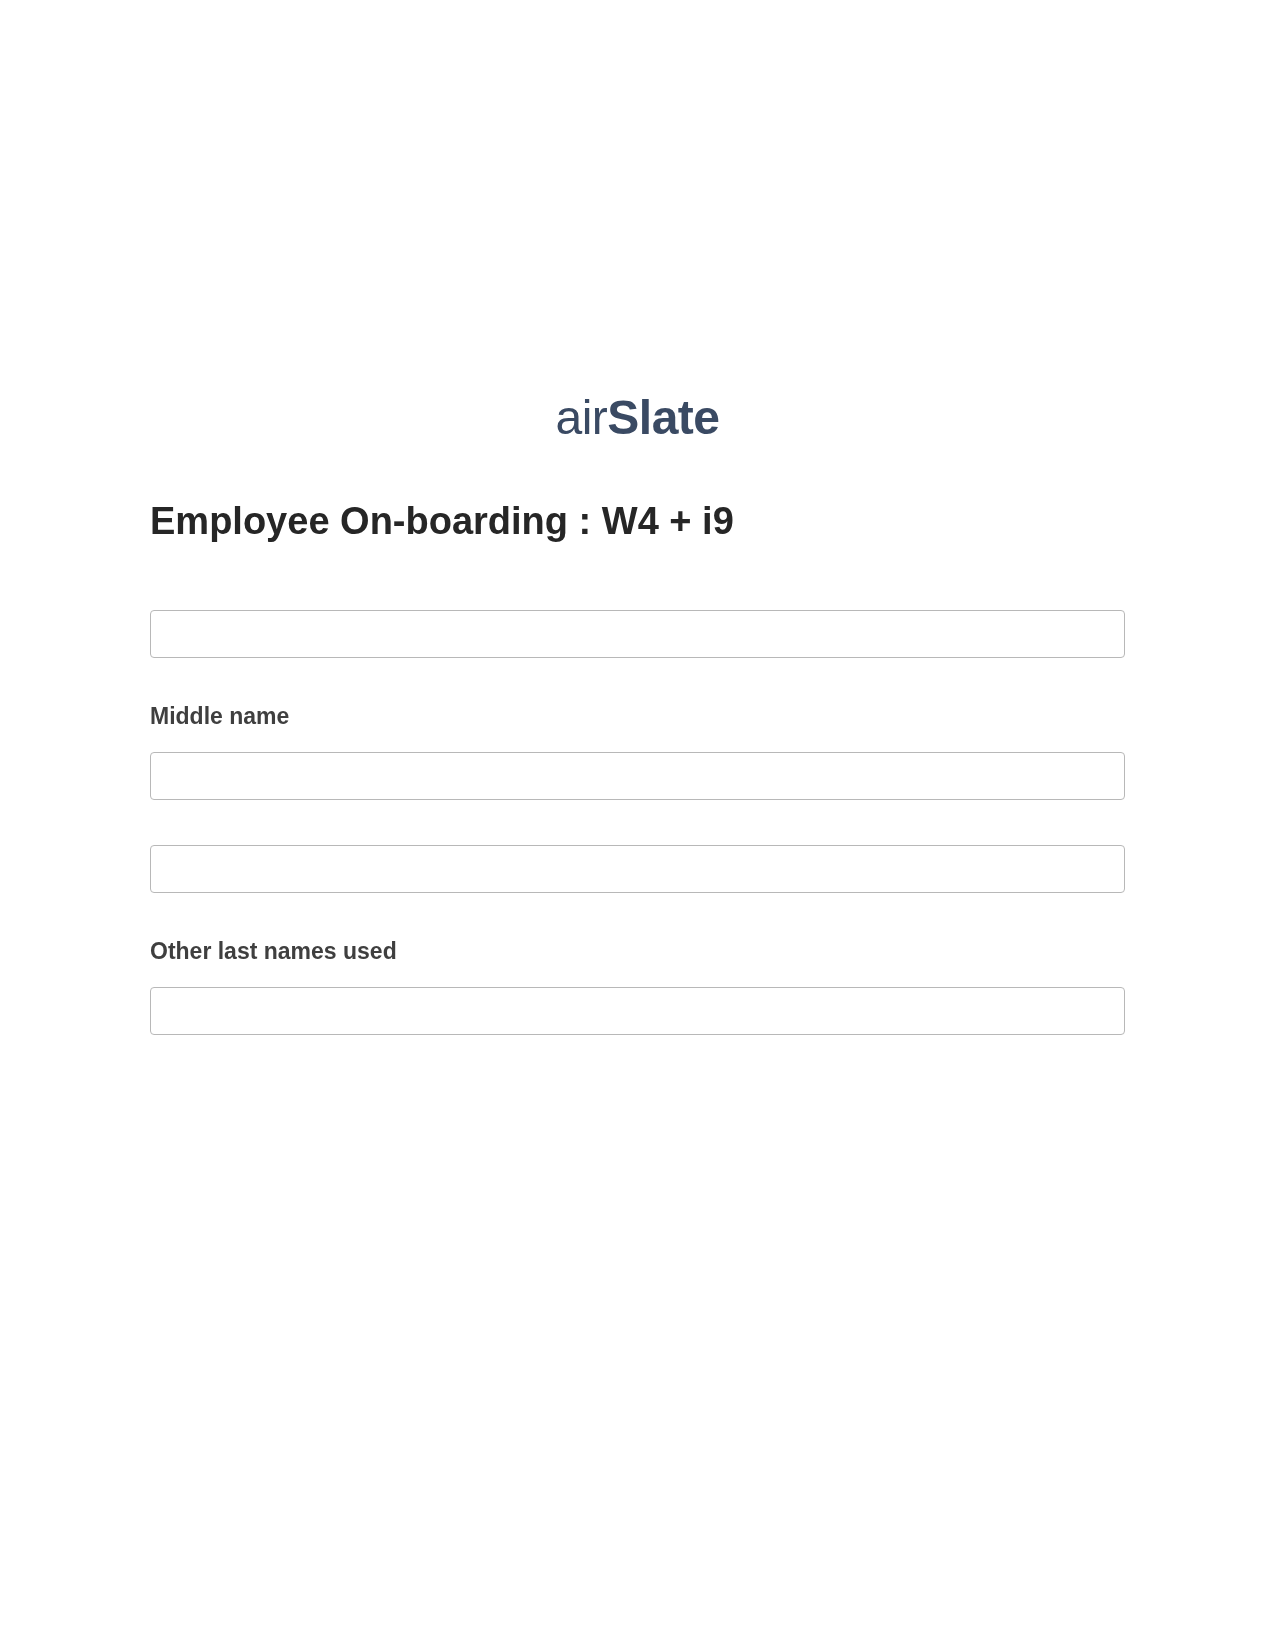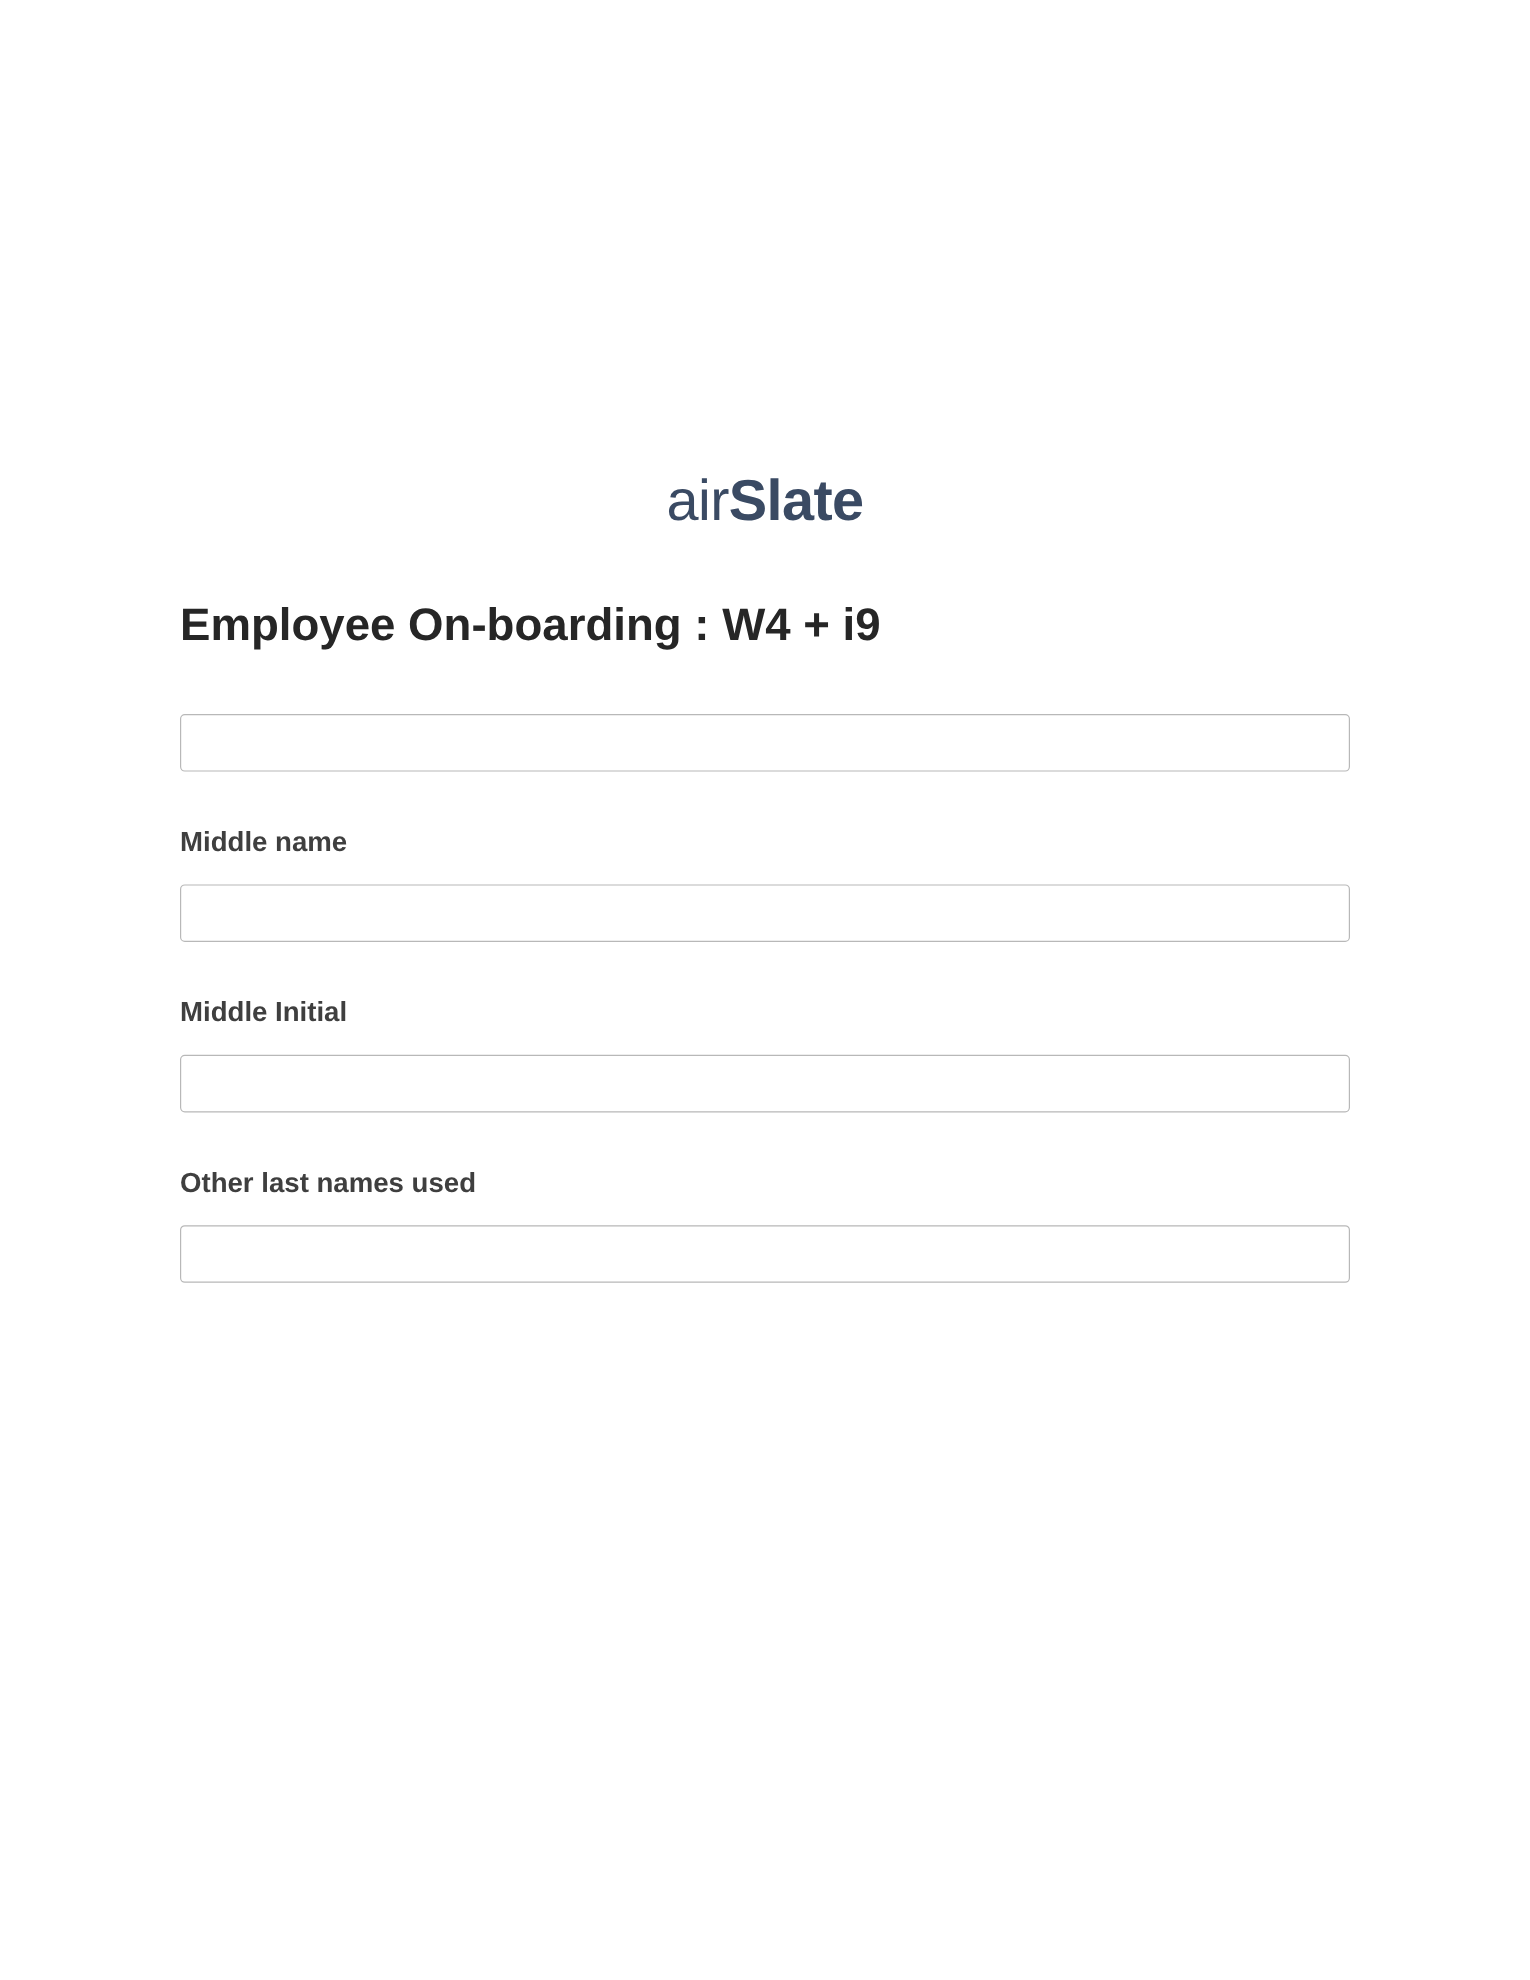--- a/index.html
+++ b/index.html
@@ -31,21 +31,21 @@
       color: #3a4a63;
       letter-spacing: -0.5px;
     }
     .logo .light {
       font-weight: 400;
     }
     .form-title {
       font-size: 38px;
       font-weight: 700;
       color: #262626;
-      margin-bottom: 52px;
+      margin-bottom: 67px;
     }
     .form-group {
       margin-bottom: 45px;
     }
     .form-label {
       display: block;
       font-size: 23px;
       font-weight: 700;
       color: #3f3f3f;
       margin-bottom: 22px;
@@ -74,21 +74,20 @@
   <div class="form-group">
     <input type="text" class="form-input" value="" style="">
   </div>
 
   <div class="form-group">
     <label class="form-label">Middle name</label>
     <input type="text" class="form-input" value="" style="">
   </div>
 
   <div class="form-group">
-    <label class="form-label">Middle Initial</label>
     <input type="text" class="form-input" value="" style="">
   </div>
 
   <div class="form-group">
     <label class="form-label">Other last names used</label>
     <input type="text" class="form-input" value="" style="">
   </div>
 </div>
 
 </body></html>

